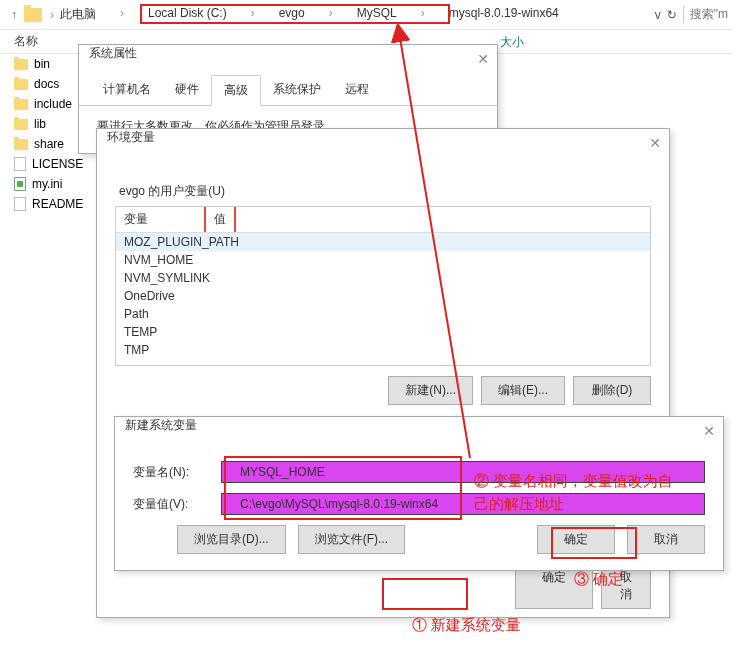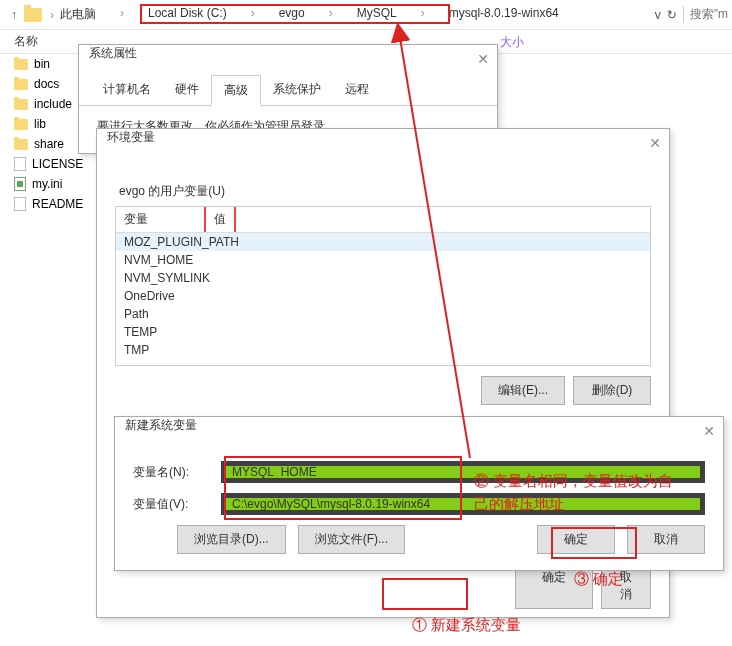--- a/index.html
+++ b/index.html
@@ -46,29 +46,29 @@
   .var-list-body .row { display:flex; }
   .var-list-body .row .col { padding:2px 8px;text-align:right; }
   .row.sel { background:#e5f1fb; }
   .btn-row { display:flex; justify-content:flex-end; gap:8px; margin-top:10px; }
   .btn { border:1px solid #adadad; background:#e1e1e1; padding:5px 16px; min-width:78px; text-align:center; }
 
   
   .newvar-dialog { top:416px; left:114px; width:610px; height:155px; }
   .form-row { display:flex; align-items:center; gap:18px; margin:10px 0; }
   .form-label { width:70px; text-align:left; }
-  .form-input { flex:1; border:5px solid #404040; height:22px; padding:0 6px; display:flex; align-items:center; background:#84cc16; }
+  .form-input { flex:1; border:1px solid #404040; height:22px; padding:0 18px; display:flex; align-items:center; background:#d946ef; }
   .input-highlight-box { position:absolute; border:2px solid #d22; pointer-events:none; }
 
   
   .anno { position:absolute; color:#d22; font-family: "KaiTi","STKaiti",serif; font-size:15px; pointer-events:none; }
   .arrow-svg { position:absolute; pointer-events:none; }
 
   .col1 { width:90px; }
-  .size-col { position:absolute; top:34px; left:500px; color:#8b5cf6; }
+  .size-col { position:absolute; top:34px; left:500px; color:#0f766e; }
 
   .sys-prop { top:44px; left:78px; width:420px; height:110px; }
 </style>
 </head>
 <body>
 
 <div class="explorer-bar">
   <div class="nav-arrow">↑</div>
   <span class="folder-icon"></span>
   <span class="crumb-sep">›</span>
@@ -178,20 +178,21 @@
           </div>
         <div class="row">
             <div class="col">TEMP</div>
           </div>
         <div class="row">
             <div class="col">TMP</div>
           </div>
       </div>
     </div>
     <div class="btn-row">
+      <div class="btn">新建(N)...</div>
       <div class="btn">编辑(E)...</div>
       <div class="btn">删除(D)</div>
     </div>
 
     <div class="section-label" style="margin-top:18px;">系统变量(S)</div>
 
     <div class="btn-row" style="position:absolute; bottom:52px; right:18px;">
       <div class="btn">新建(W)...</div>
       <div class="btn">编辑(I)...</div>
       <div class="btn">删除(L)</div>

